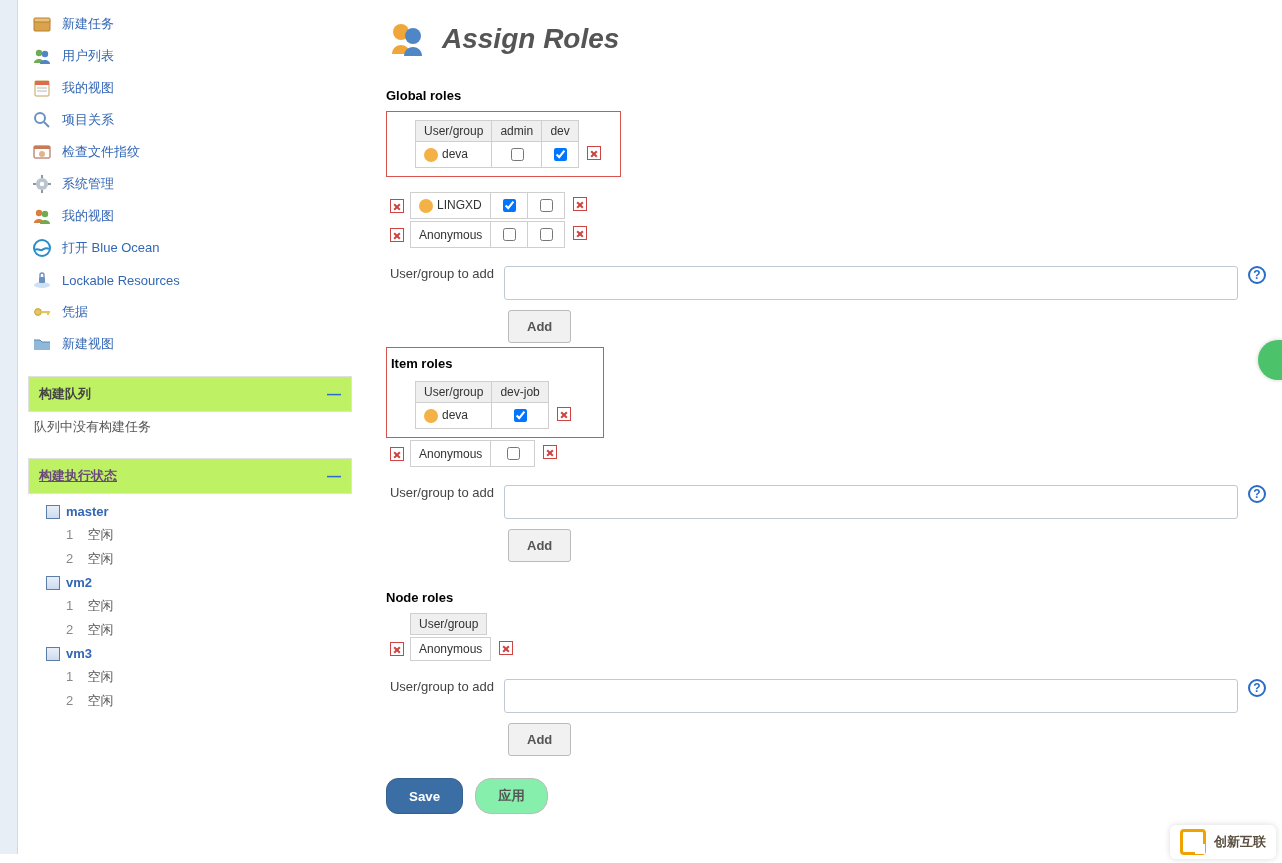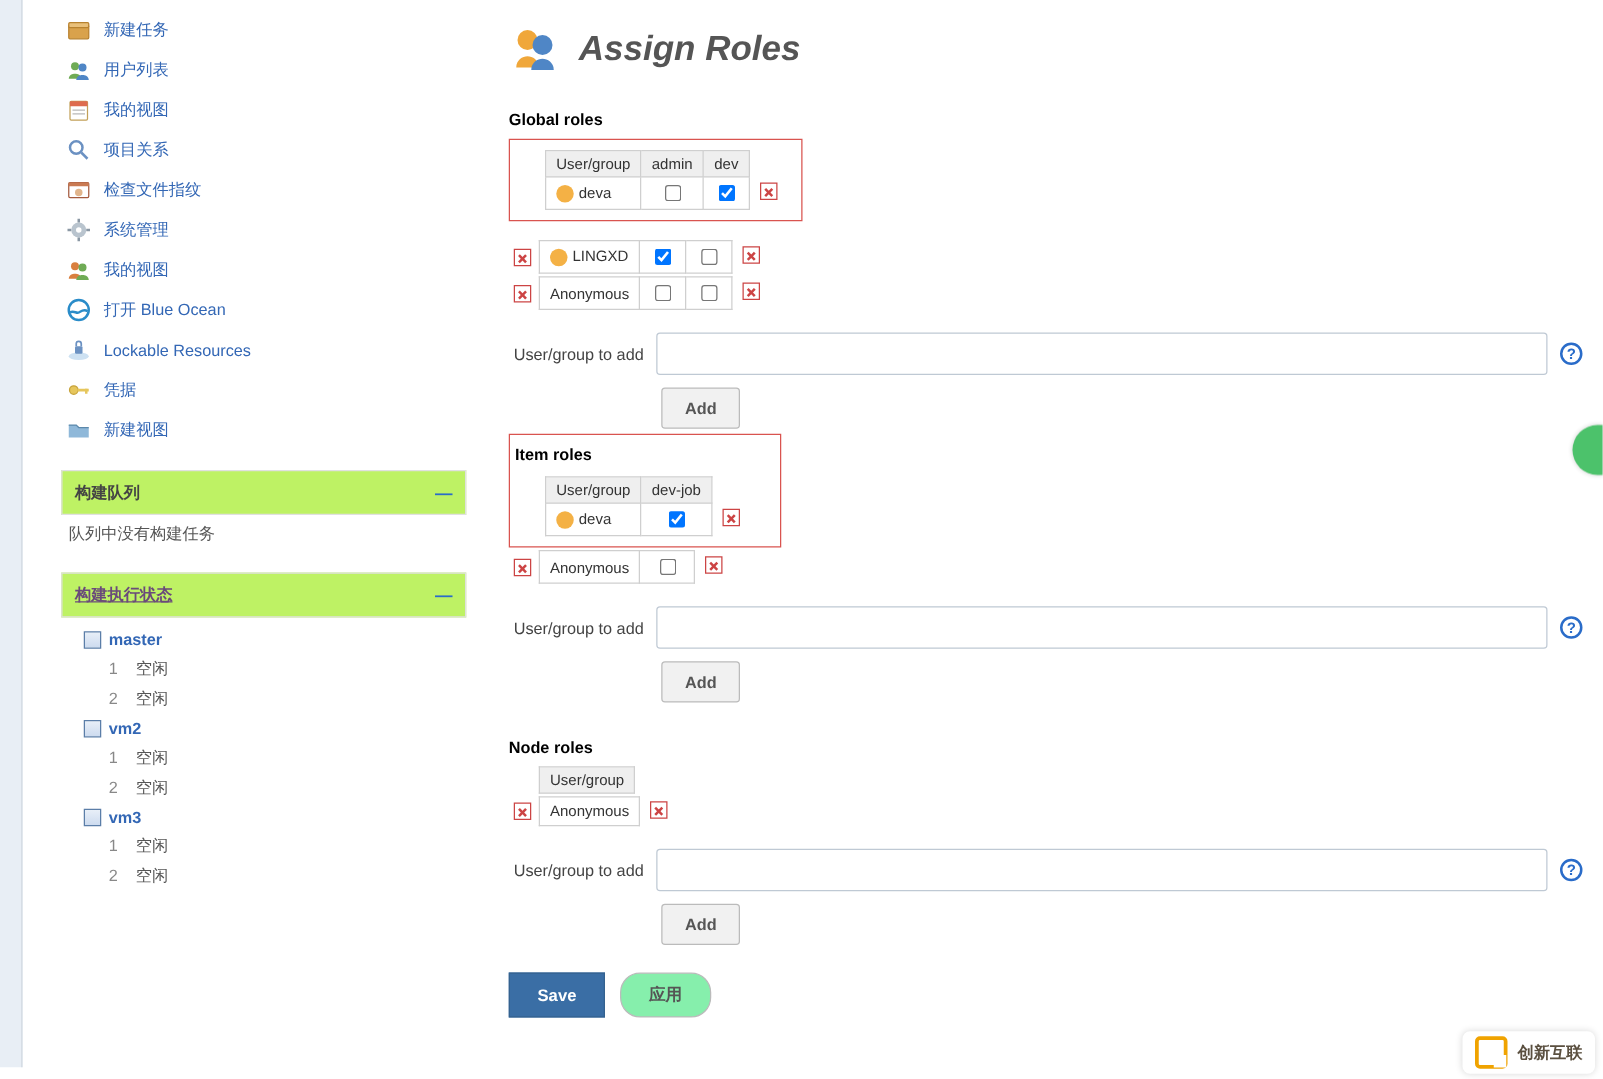--- a/index.html
+++ b/index.html
@@ -9,21 +9,20 @@
     font-size: 13px;
     color: #333;
     background: #fff;
     display: flex;
   }
   .left-edge { width: 18px; background: #e8eef5; border-right: 1px solid #d0d8e0; align-self: stretch; }
   .sidebar {
     width: 340px;
     padding: 8px 0 0 4px;
     background: #fff;
-    margin-left: 21px;
   }
   .sidebar a.menu-item {
     display: flex;
     align-items: center;
     gap: 10px;
     padding: 6px 10px;
     color: #3367b5;
     text-decoration: none;
     cursor: pointer;
   }
@@ -70,37 +69,37 @@
     background:#fff; border:1px solid #c44; position:relative; cursor:pointer;
   }
   .del-icon::before,.del-icon::after{
     content:""; position:absolute; left:2px; top:6px; width:8px; height:2px; background:#c44;
   }
   .del-icon::before{ transform:rotate(45deg);} .del-icon::after{ transform:rotate(-45deg);}
   .row-wrap { display:flex; align-items:center; gap:6px; margin:2px 0;}
   .row-wrap .leading-del { flex:0 0 auto; }
   .highlight-red { border: 1px solid #d9534f; padding: 8px 10px; display:inline-block; }
   .highlight-red.small { padding: 2px 8px 8px 4px;}
-  .form-row { display:flex; align-items:center; gap:10px; margin-top:18px;}
+  .form-row { display:flex; align-items:flex-start; gap:10px; margin-top:18px;}
   .form-row label { width: 108px; text-align:right; color:#444; }
   .form-row input[type=text]{
     flex:1; max-width: 734px; height:34px; border:1px solid #bfc9d4; border-radius:3px; padding:4px 8px;
     font-size:14px;
   }
   .help-dot {
     width:18px; height:18px; border-radius:50%; border:2px solid #2a6cc9; color:#2a6cc9;
     display:inline-flex; align-items:center; justify-content:center; font-weight:bold; font-size:12px; cursor:pointer;
   }
   .btn {
     display:inline-block; padding:8px 18px; border:1px solid #bbb; background:#f1f1f1;
     border-radius:3px; cursor:pointer; font-weight:bold; color:#555; margin-top:10px; margin-left:122px;
   }
   .btn-row { margin-top:22px; display:flex; gap:12px;}
   .btn-primary {
-    background:#3a6ea5; color:#fff; border:1px solid #34628f; padding:8px 22px; border-radius:0; cursor:pointer; font-weight:bold;
+    background:#3a6ea5; color:#fff; border:1px solid #34628f; padding:8px 22px; border-radius:12px; cursor:pointer; font-weight:bold;
   }
   .btn-default {
     background:#86efac; border:1px solid #bbb; padding:8px 22px; border-radius:16px; cursor:pointer; color:#555; font-weight:bold;
   }
   .brand-float {
     position:fixed; right:6px; bottom:4px; display:flex; align-items:center; gap:8px;
     background:#fff; padding:4px 10px; border-radius:6px; box-shadow:0 0 6px rgba(0,0,0,.15);
     color:#5b5040; font-weight:bold;
   }
   .brand-float .logo-sq{

